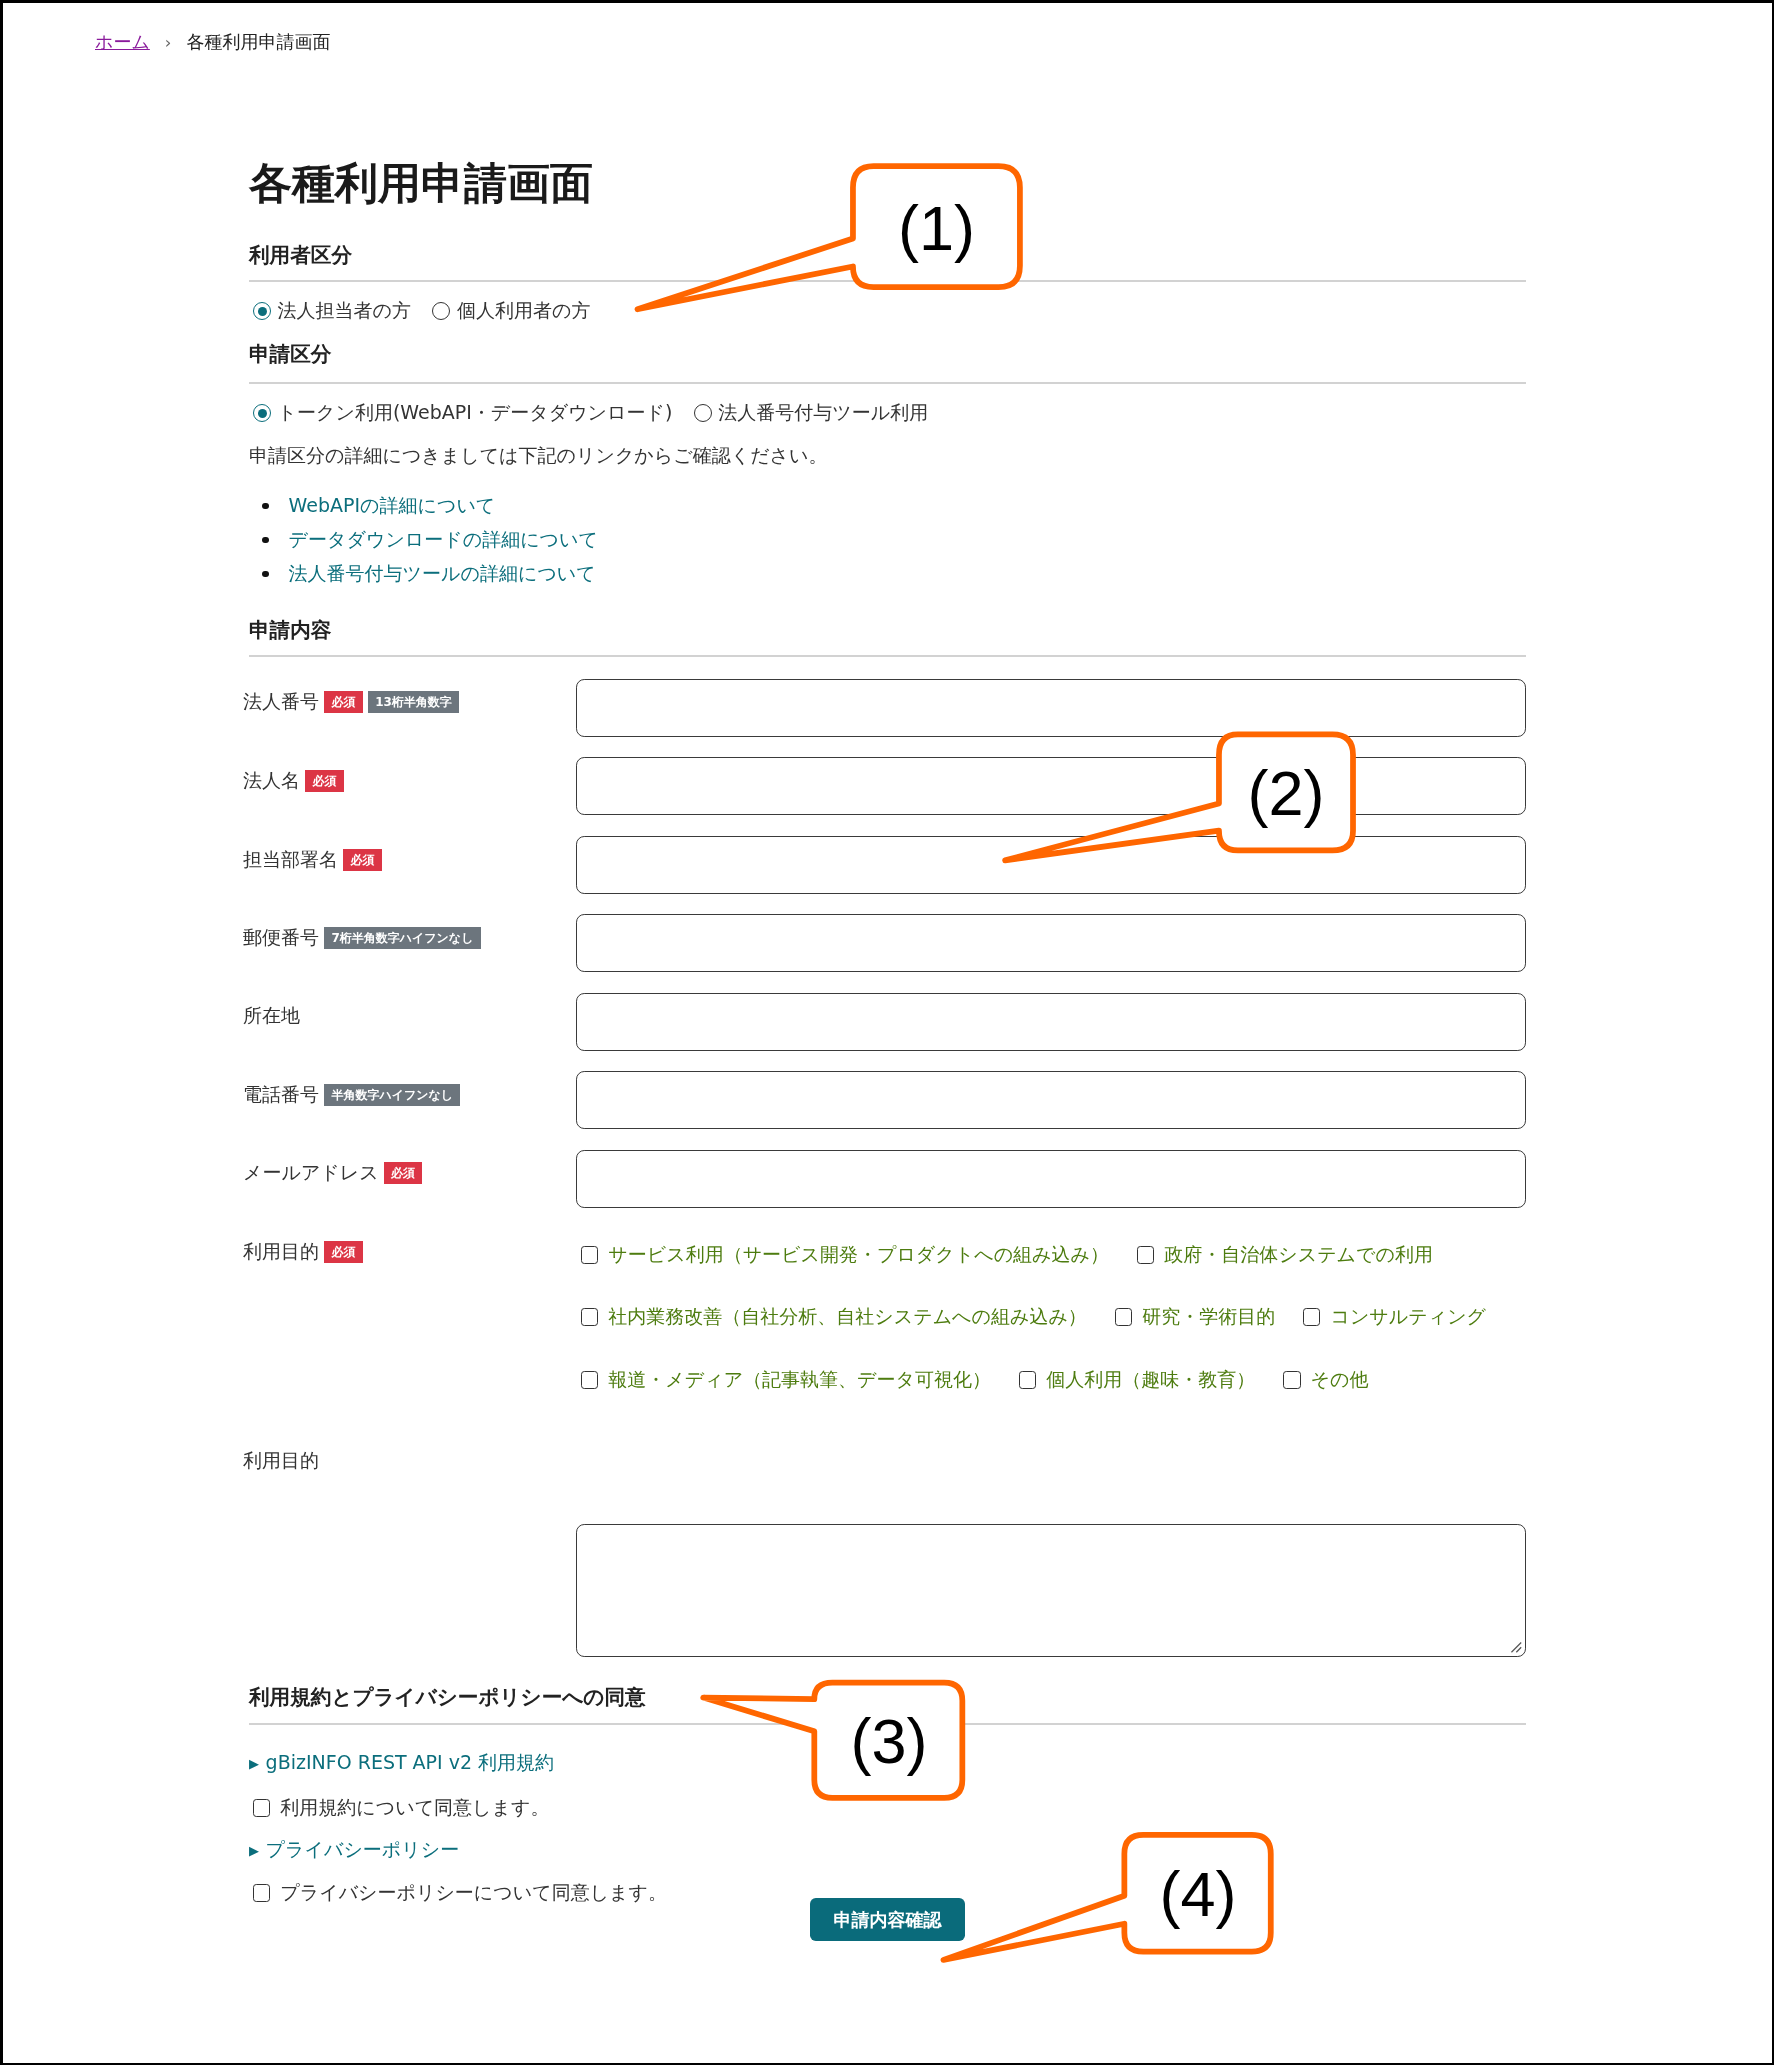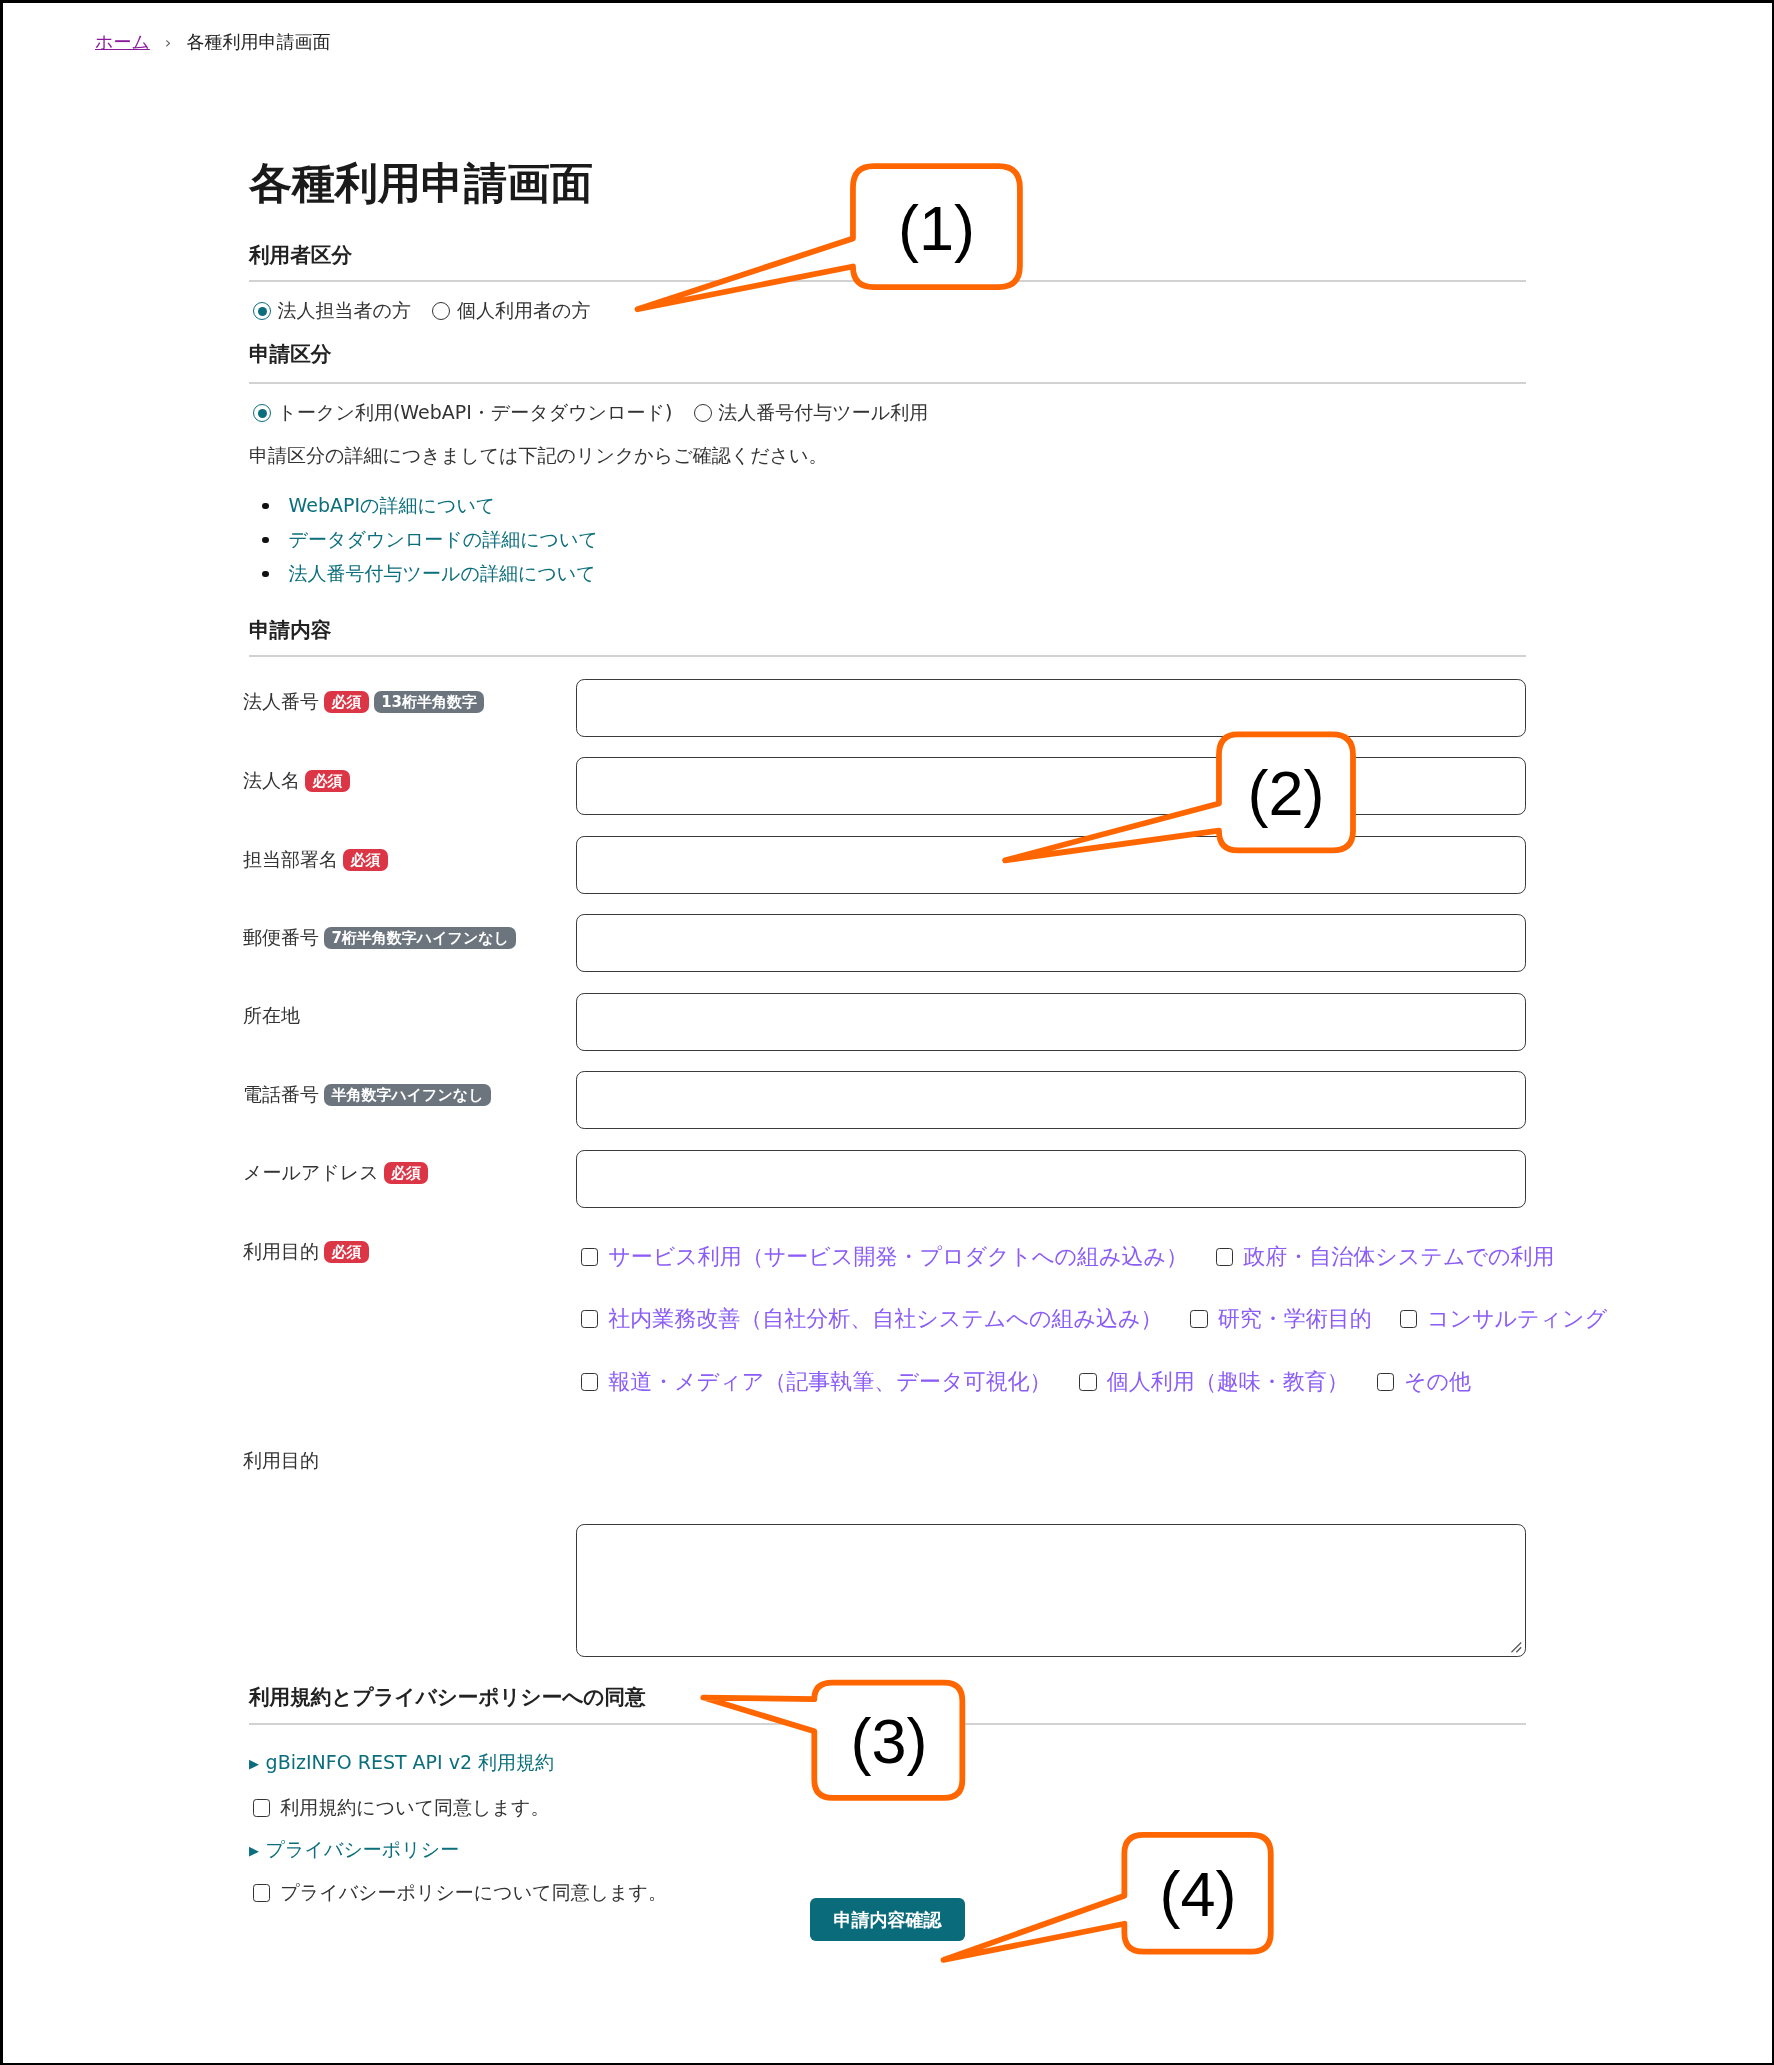--- a/index.html
+++ b/index.html
@@ -29,30 +29,30 @@
   }
   .radio.checked { border-color: #0b6e7c; }
   .radio.checked::after { content: ""; width: 9px; height: 9px; border-radius: 50%; background: #0b6e7c; }
   .desc { left: 249px; font-size: 19px; color: #333; }
   .link-list { left: 262px; margin: 0; padding: 0; list-style: none; font-size: 19px; }
   .link-list li { display: flex; align-items: center; height: 34px; }
   .link-list li::before { content: ""; width: 6.6px; height: 6.6px; background: #111; border-radius: 50%; margin-right: 20px; }
   .link { color: #0b6e7c; cursor: pointer; }
   .form-label { left: 243px; font-size: 19px; color: #333; display: flex; align-items: center; gap: 5px; }
   .badge {
-    display: inline-block; font-size: 15px; font-weight: bold; color: #fff;
-    padding: 2.5px 7.4px; border-radius: 7px; line-height: 16.4px;
+    display: inline-block; font-size: 12px; font-weight: bold; color: #fff;
+    padding: 2.5px 7.4px; border-radius: 0; line-height: 16.4px;
   }
   .badge.req { background: #dc3545; }
   .badge.note { background: #6c757d; }
   .input {
     left: 576px; width: 950px; height: 58px; box-sizing: border-box;
     border: 1.6px solid #3a3a3a; border-radius: 8.2px; background: #fff;
   }
-  .cb-row { left: 581px; display: flex; align-items: center; gap: 28px; font-size: 22px; color: #8b5cf6; }
+  .cb-row { left: 581px; display: flex; align-items: center; gap: 28px; font-size: 19px; color: #4d7c0f; }
   .cb-item { display: flex; align-items: center; gap: 10px; cursor: pointer; }
   .checkbox {
     width: 17.3px; height: 17.3px; border: 1.6px solid #333; border-radius: 3.3px; box-sizing: border-box;
     display: inline-block; background: #fff;
   }
   .usage-desc { left: 576px; width: 954px; font-size: 19px; color: #333; line-height: 35px; }
   .textarea {
     left: 576px; top: 1524px; width: 950px; height: 133px; box-sizing: border-box;
     border: 1.6px solid #3a3a3a; border-radius: 8.2px; background: #fff;
   }

